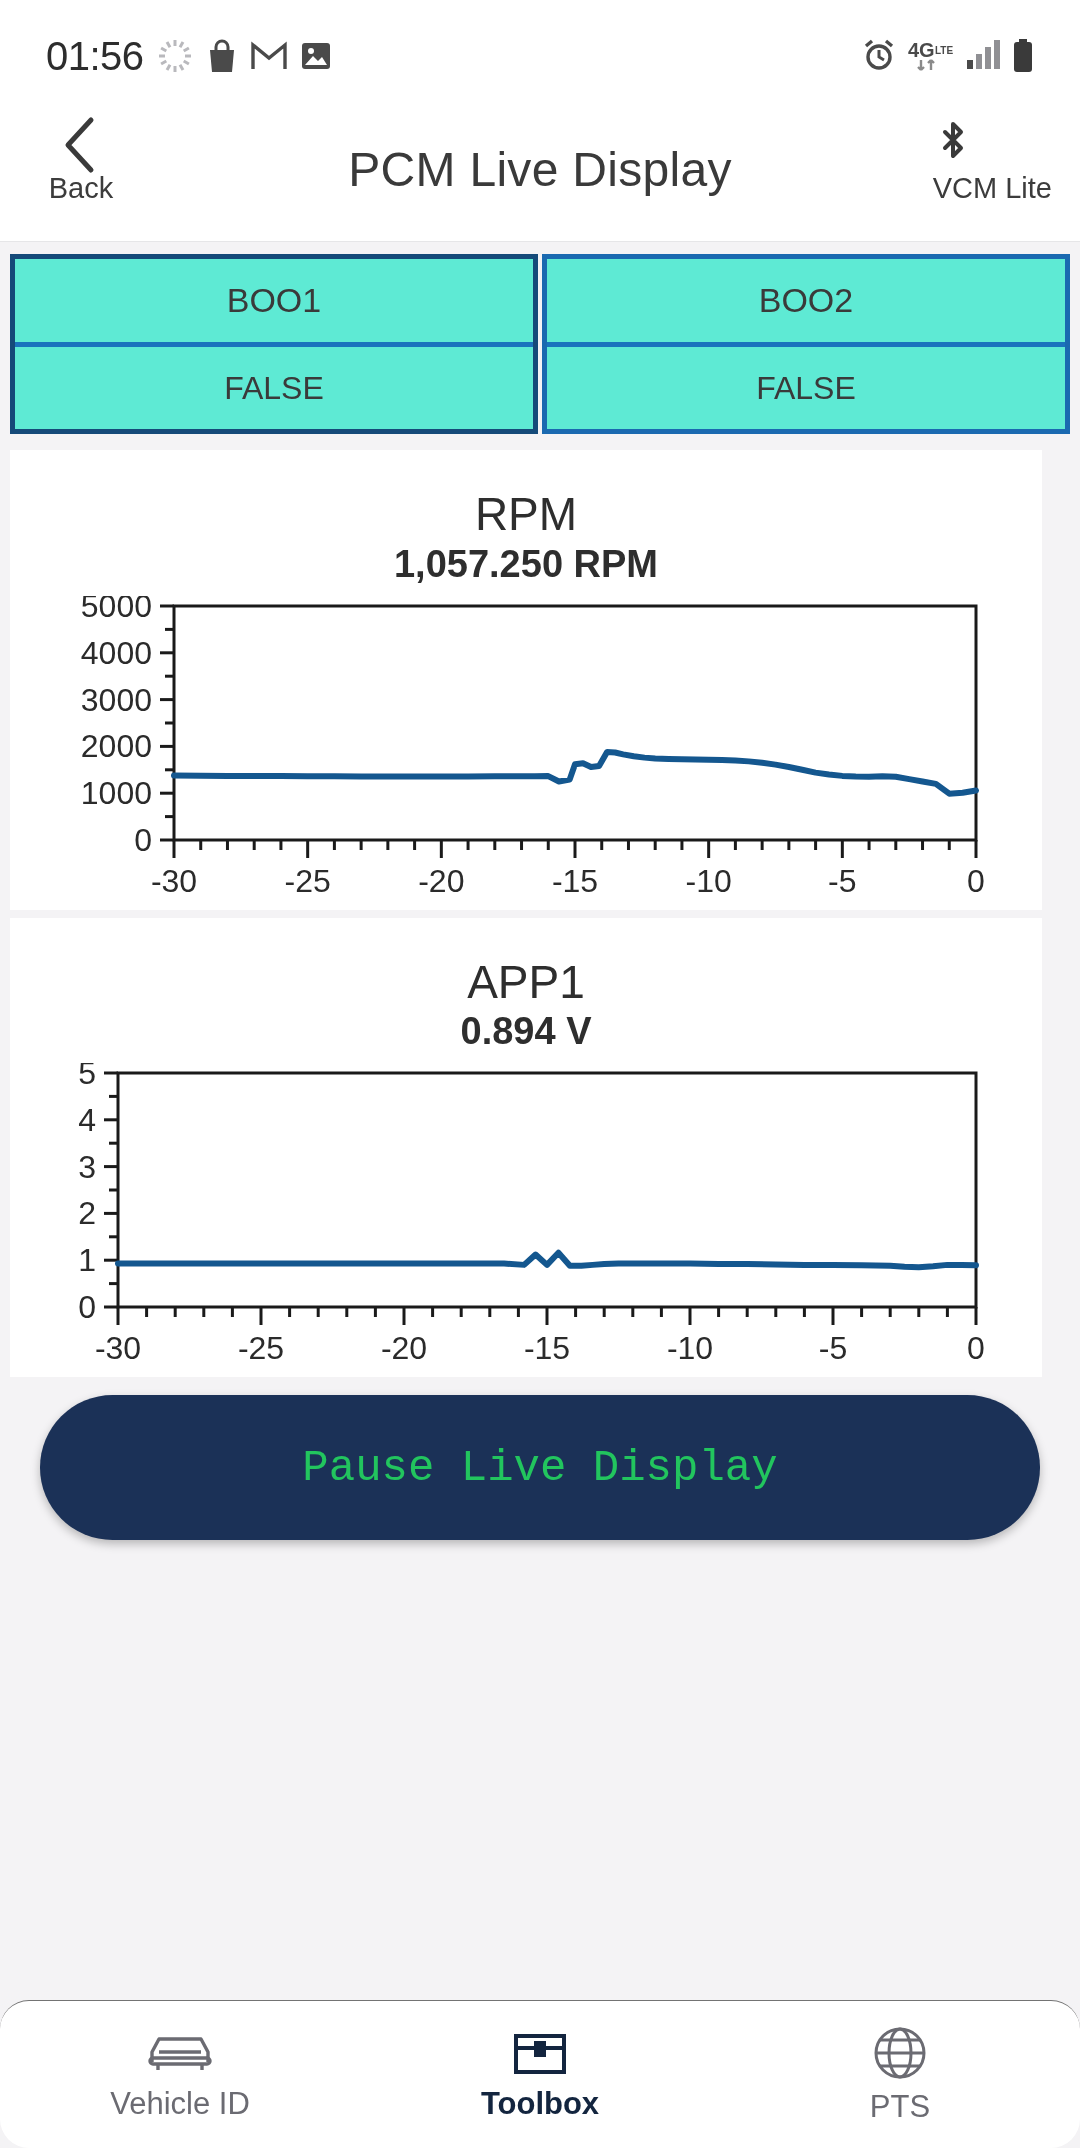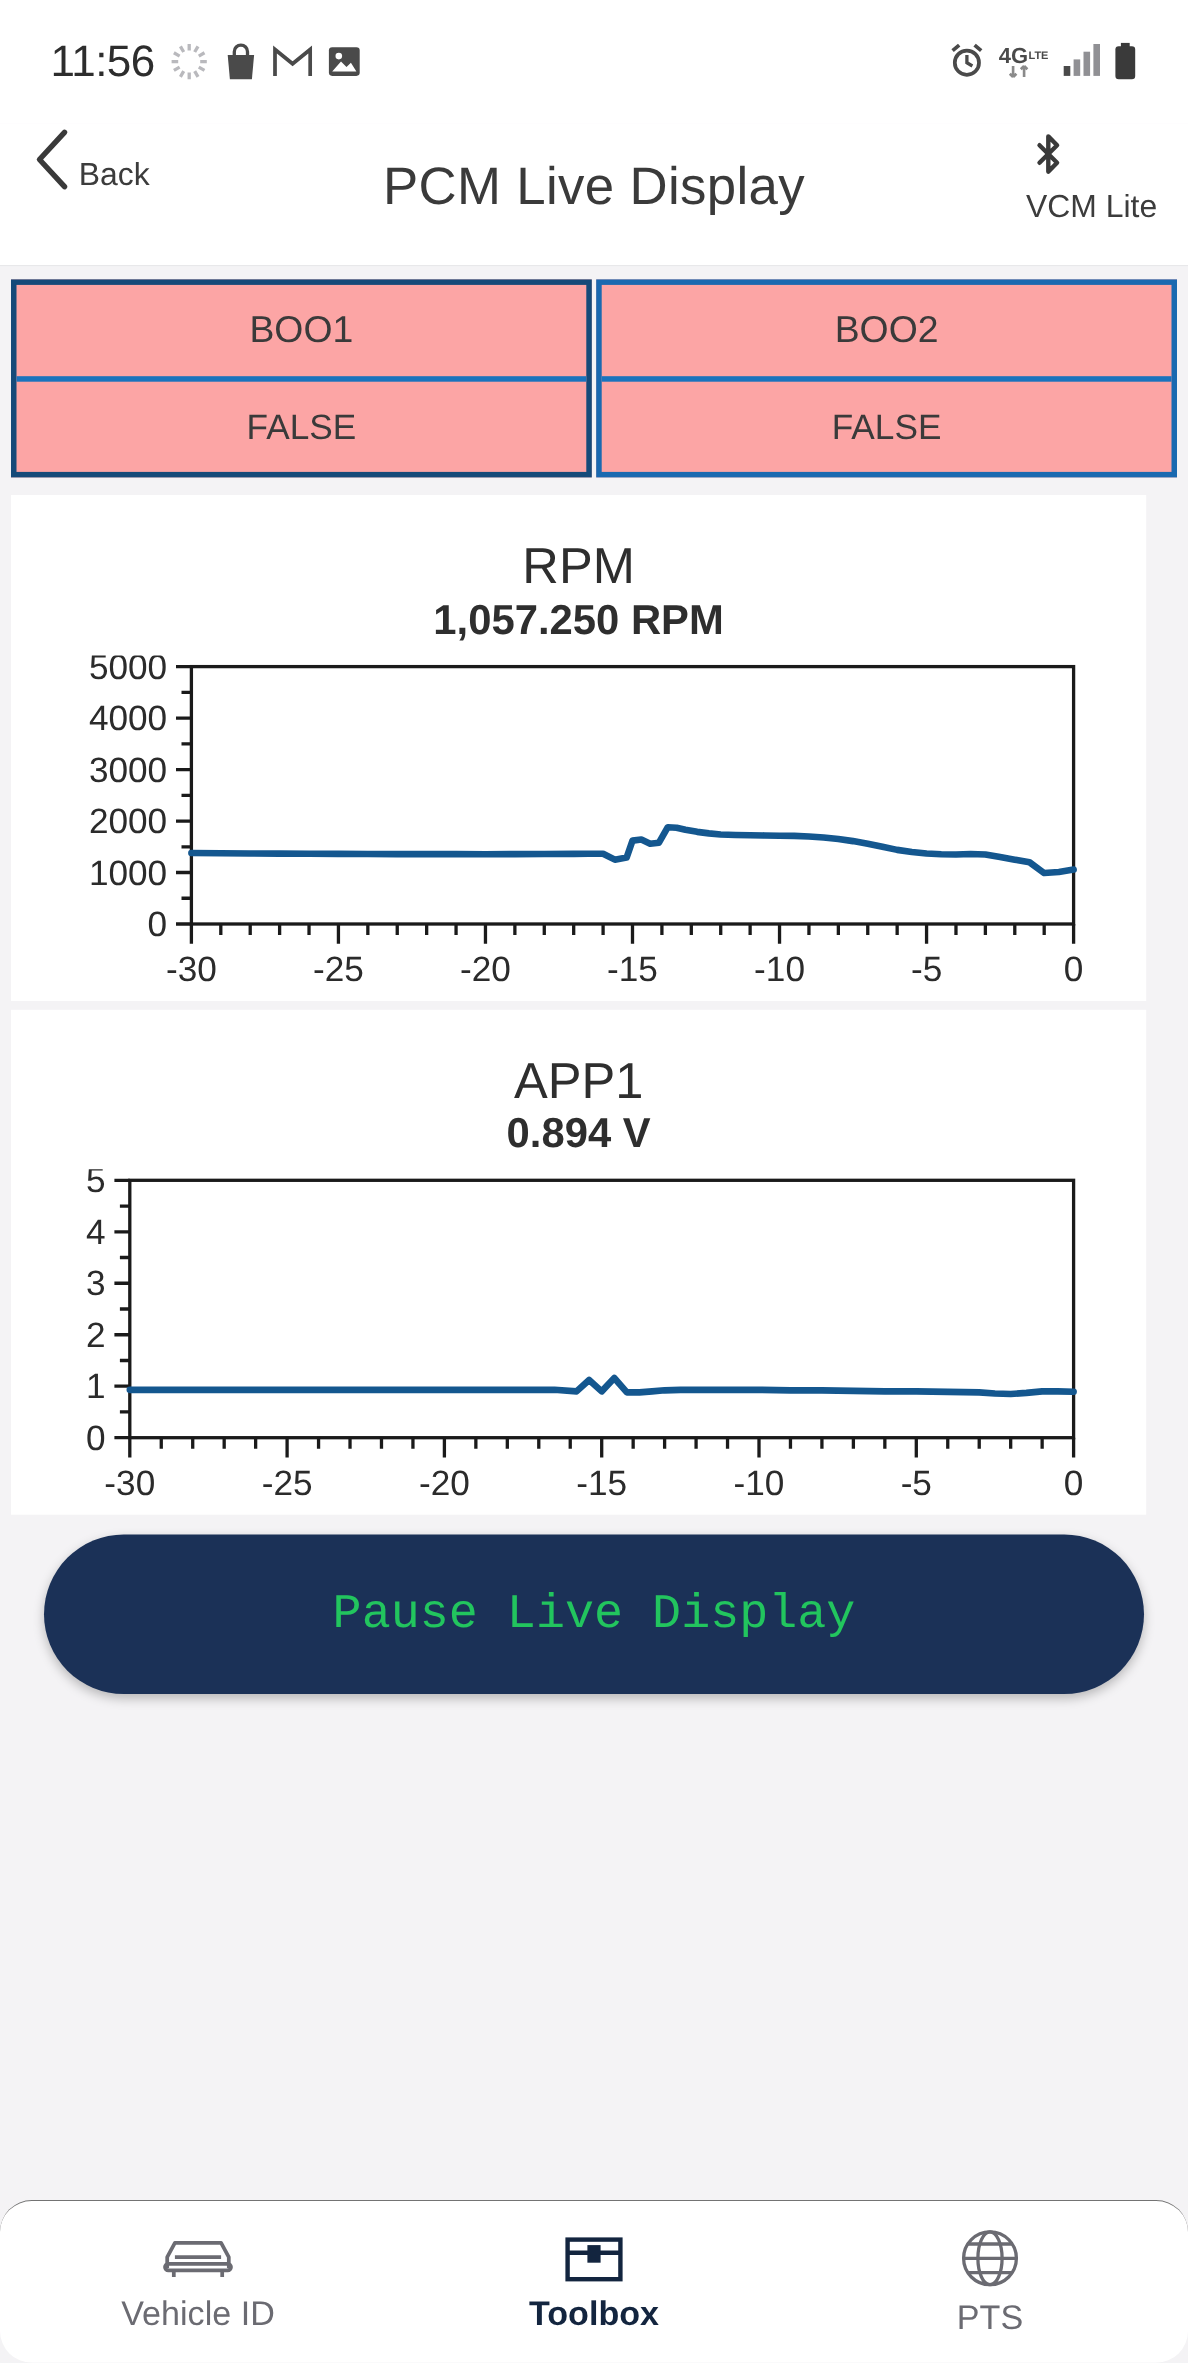--- a/index.html
+++ b/index.html
@@ -22,41 +22,41 @@
   .sb-icon { display: inline-flex; align-items: center; justify-content: center; }
 
   
   .appbar {
     height: 130px; background: #ffffff;
     display: flex; align-items: flex-start; position: relative;
     border-bottom: 1px solid #e6e6e8;
   }
   .appbar-back {
     position: absolute; left: 26px; top: 2px;
-    display: flex; flex-direction: row; align-items: flex-end; width: 110px;
+    display: flex; flex-direction: column; align-items: center; width: 110px;
   }
   .back-chev { width: 46px; height: 62px; }
   .back-label { font-size: 29px; color: #3c3c3c; margin-top: -4px; }
   .appbar-title {
     width: 100%; text-align: center; font-size: 48px; color: #3a3a3a;
     line-height: 1; margin-top: 34px; letter-spacing: 0.3px;
   }
   .appbar-right {
     position: absolute; right: 28px; top: 2px;
     display: flex; flex-direction: column; align-items: flex-start;
   }
   .bt-icon { width: 40px; height: 62px; }
   .right-label { font-size: 29px; color: #3c3c3c; margin-top: -4px; }
 
   
   .pid-area { padding: 12px 0 0 0; }
   .pid-row { display: flex; }
   .pid-card {
     border: 5px solid #154a79;
-    background: #fca5a5;
+    background: #5eead4;
     margin: 0 0 8px 10px;
     width: 528px;
   }
   .pid-card.right { margin-left: 4px; border-color: #1a69b0; }
   .pid-name {
     height: 88px; display: flex; align-items: center; justify-content: center;
     font-size: 34px; color: #3a3a3a;
     border-bottom: 5px solid #1a73bd;
   }
   .pid-value {
@@ -96,21 +96,21 @@
   .nav-label { font-size: 31px; }
   .nav-item.active .nav-label { font-weight: bold; }
 </style>
 </head>
 <body>
 
 <div class="screen">
 
   <div class="statusbar">
     <div class="sb-left">
-      <span class="sb-time">11:56</span>
+      <span class="sb-time">01:56</span>
       <span class="sb-icon">
         <svg width="36" height="36" viewBox="0 0 36 36">
           <g stroke="#b9b9bd" stroke-width="3" stroke-linecap="butt">
             <line x1="18" y1="2" x2="18" y2="8"></line>
               <line x1="26" y1="4.1" x2="23" y2="9.3"></line>
             <line x1="31.9" y1="10" x2="26.7" y2="13"></line>
               <line x1="34" y1="18" x2="28" y2="18"></line>
             <line x1="31.9" y1="26" x2="26.7" y2="23"></line>
               <line x1="26" y1="31.9" x2="23" y2="26.7"></line>
             <line x1="18" y1="34" x2="18" y2="28"></line>

